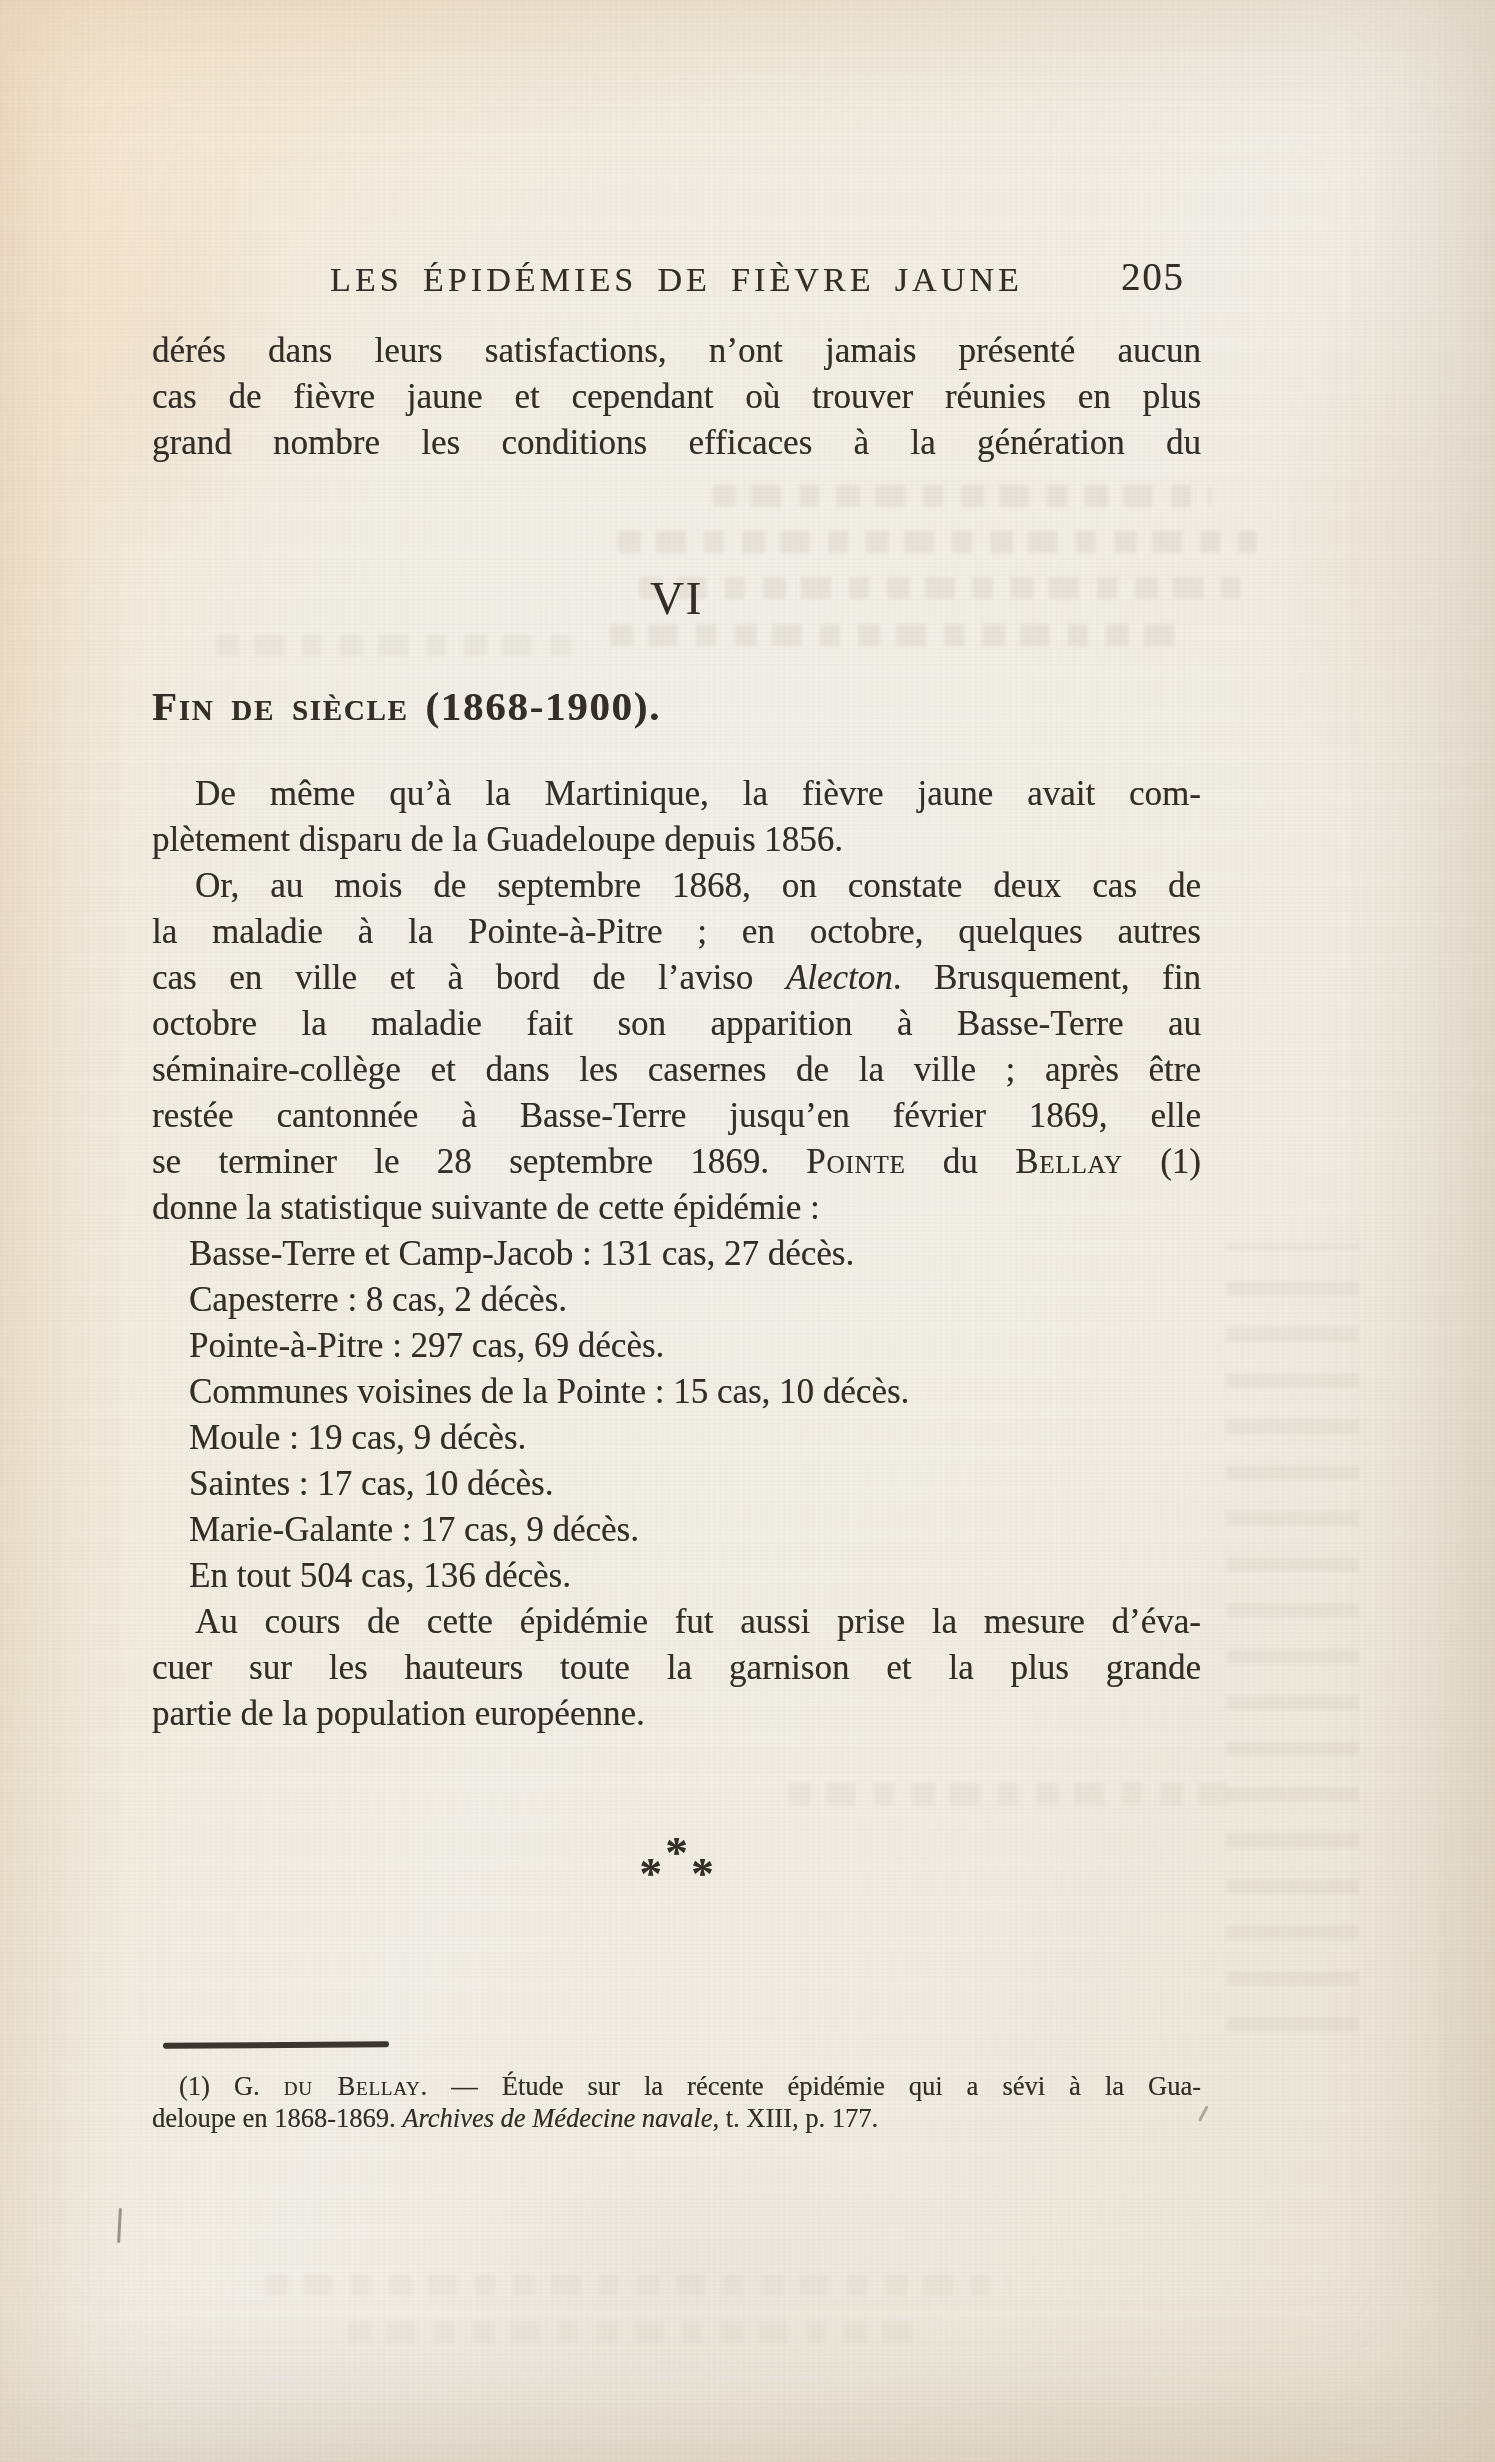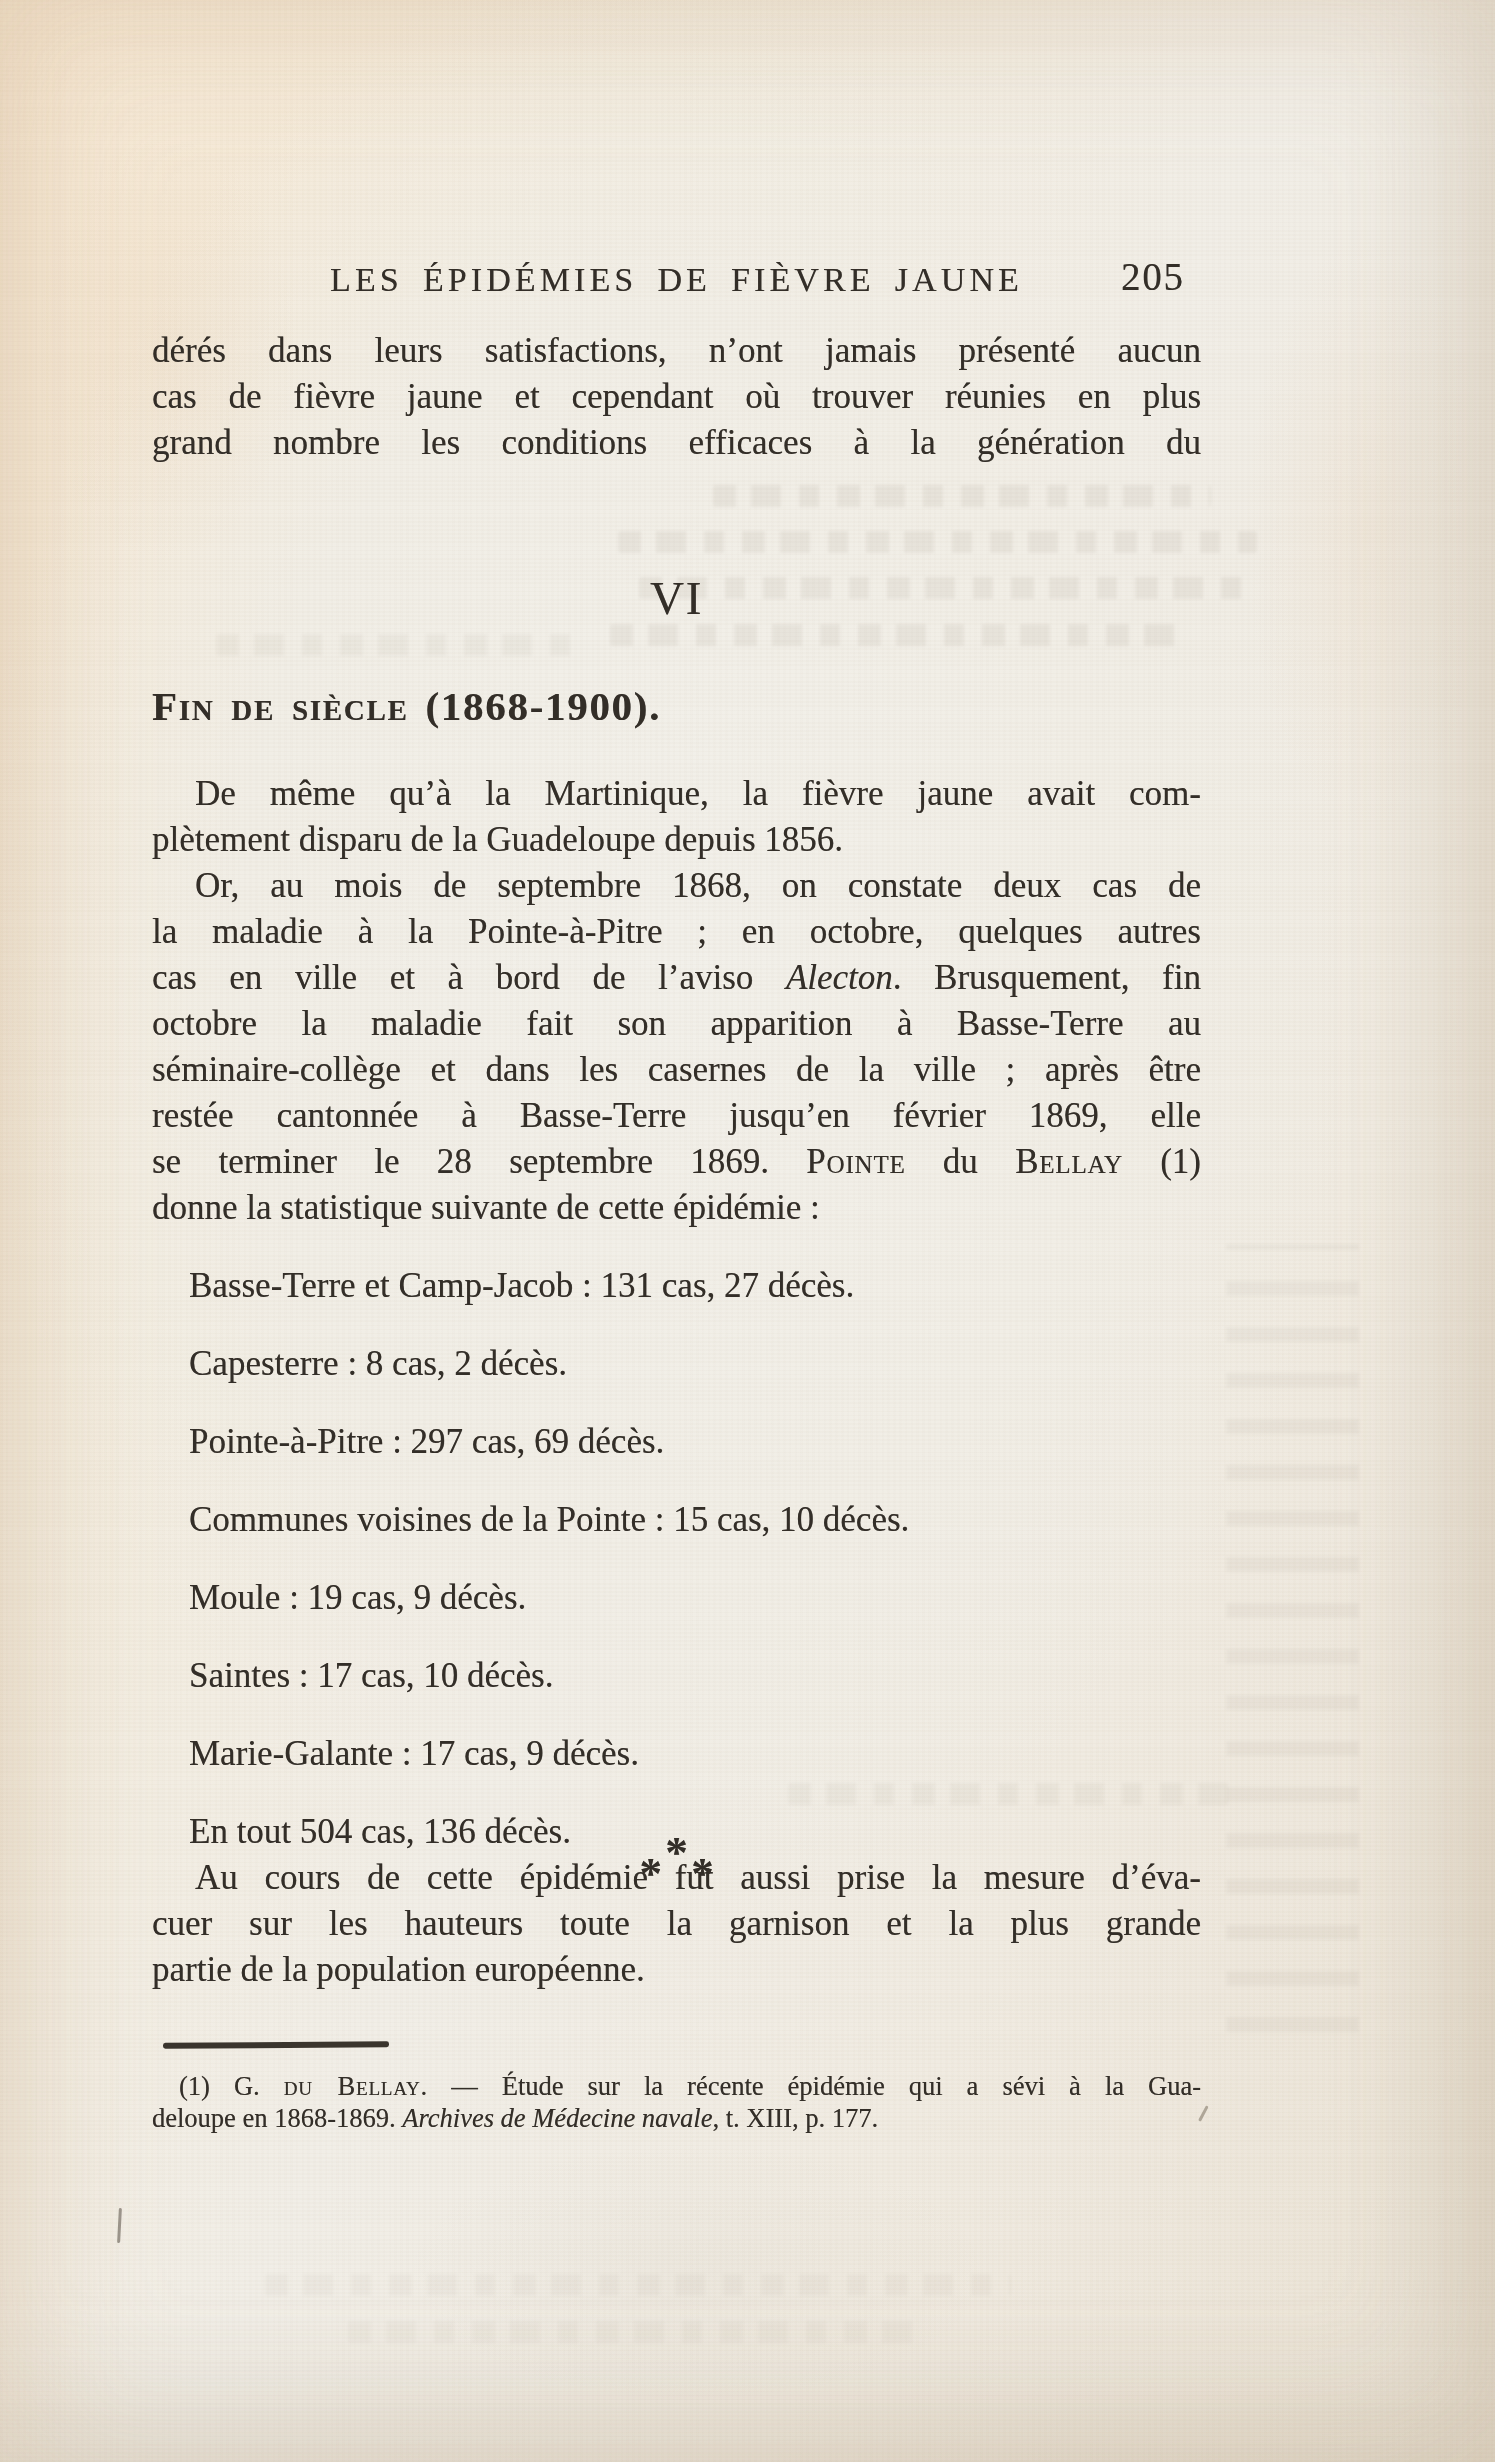--- a/index.html
+++ b/index.html
@@ -36,21 +36,21 @@
   }
   .page-number{
     position:absolute;left:1121px;top:257px;
     font-size:39px;line-height:1;letter-spacing:1.7px;
   }
   .block{position:absolute;left:152px;width:1049px;}
   .bl{font-size:35px;line-height:46px;}
   .fl{font-size:26.5px;line-height:31.5px;}
   .j{text-align:justify;text-align-last:justify;}
   .ind{padding-left:43px;}
-  .ind2{padding-left:37px;margin-top:32px;}
+  .ind2{padding-left:37px;}
   .ind-f{padding-left:27px;}
   .it{font-style:italic;}
   .sc{font-variant:small-caps;letter-spacing:0.8px;}
 
   .section-number{
     position:absolute;left:152px;width:1049px;top:575px;
     font-size:47px;line-height:1;text-align:center;letter-spacing:1.7px;
   }
   .section-title{
     position:absolute;left:152px;width:1049px;top:686px;

